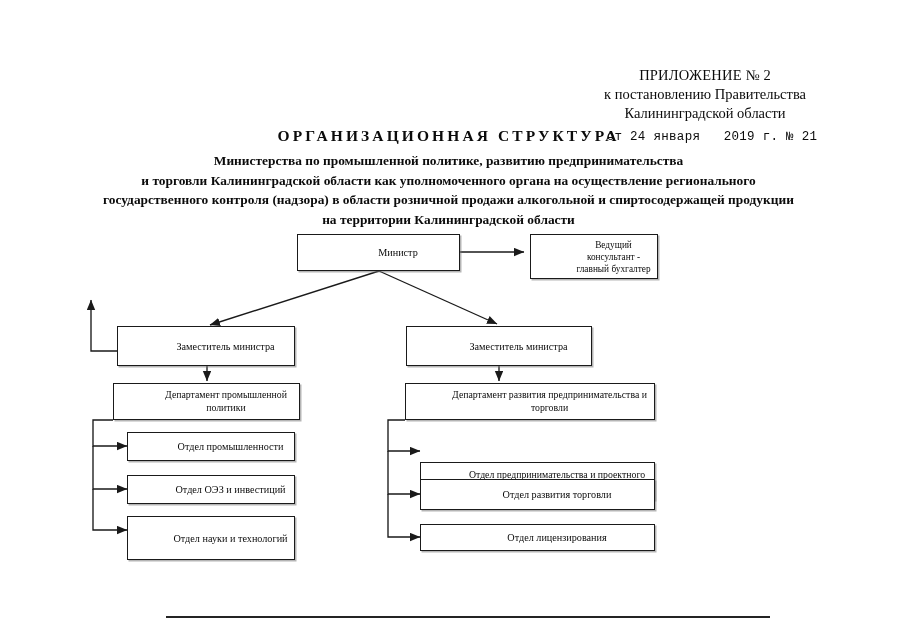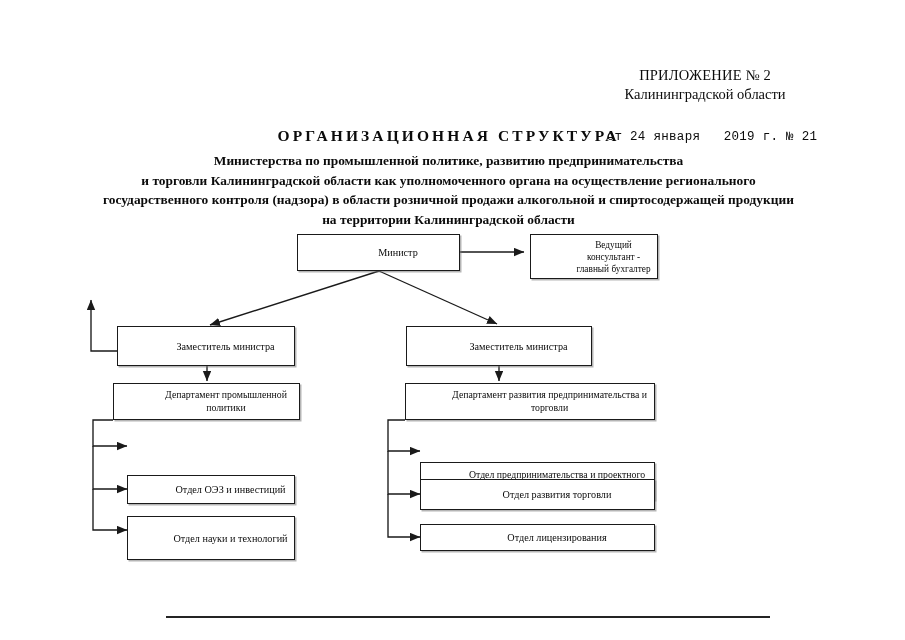--- a/index.html
+++ b/index.html
@@ -112,20 +112,21 @@
     opacity: 0.92;
   }
 </style>
 </head>
 <body>
 
 <div id="page">
 
   <div id="header-block">
     <div class="hline l1">ПРИЛОЖЕНИЕ № 2</div>
+    <div class="hline">к постановлению Правительства</div>
     <div class="hline">Калининградской области</div>
   </div>
   <div class="date-line">
     <span class="dt-mono">от</span><span class="dt-mono">&nbsp;</span><span class="dt-mono">24</span><span class="dt-mono">&nbsp;</span><span class="dt-mono">января</span><span class="dt-mono">&nbsp;&nbsp;&nbsp;</span><span class="dt-mono">2019</span><span class="dt-mono">&nbsp;</span><span class="dt-mono">г. №</span><span class="dt-mono">&nbsp;</span><span class="dt-mono">21</span>
   </div>
 
   <div id="title-block">
     <div id="title-main">ОРГАНИЗАЦИОННАЯ СТРУКТУРА</div>
     <div class="tline">Министерства по промышленной политике, развитию предпринимательства</div>
     <div class="tline">и торговли Калининградской области как уполномоченного органа на осуществление регионального</div>
@@ -186,20 +187,23 @@
     <div class="node mid" style="left:113px; top:383px; width:187px; height:37px;">
       <span class="ntext" style="white-space:pre-line;">Департамент промышленной
 политики</span>
     </div>
 
     <div class="node mid" style="left:405px; top:383px; width:250px; height:37px;">
       <span class="ntext" style="white-space:pre-line;">Департамент развития предпринимательства и
 торговли</span>
     </div>
 
+    <div class="node" style="left:127px; top:432px; width:168px; height:29px;">
+      <span class="ntext">Отдел  промышленности</span>
+    </div>
     <div class="node" style="left:127px; top:475px; width:168px; height:29px;">
       <span class="ntext">Отдел ОЭЗ и инвестиций</span>
     </div>
     <div class="node" style="left:127px; top:516px; width:168px; height:44px;">
       <span class="ntext">Отдел науки и технологий</span>
     </div>
 
     <div class="node mid" style="left:420px; top:422px; width:235px; height:38px;margin-top:40px;">
       <span class="ntext" style="white-space:pre-line;">Отдел предпринимательства и проектного
 управления</span>

